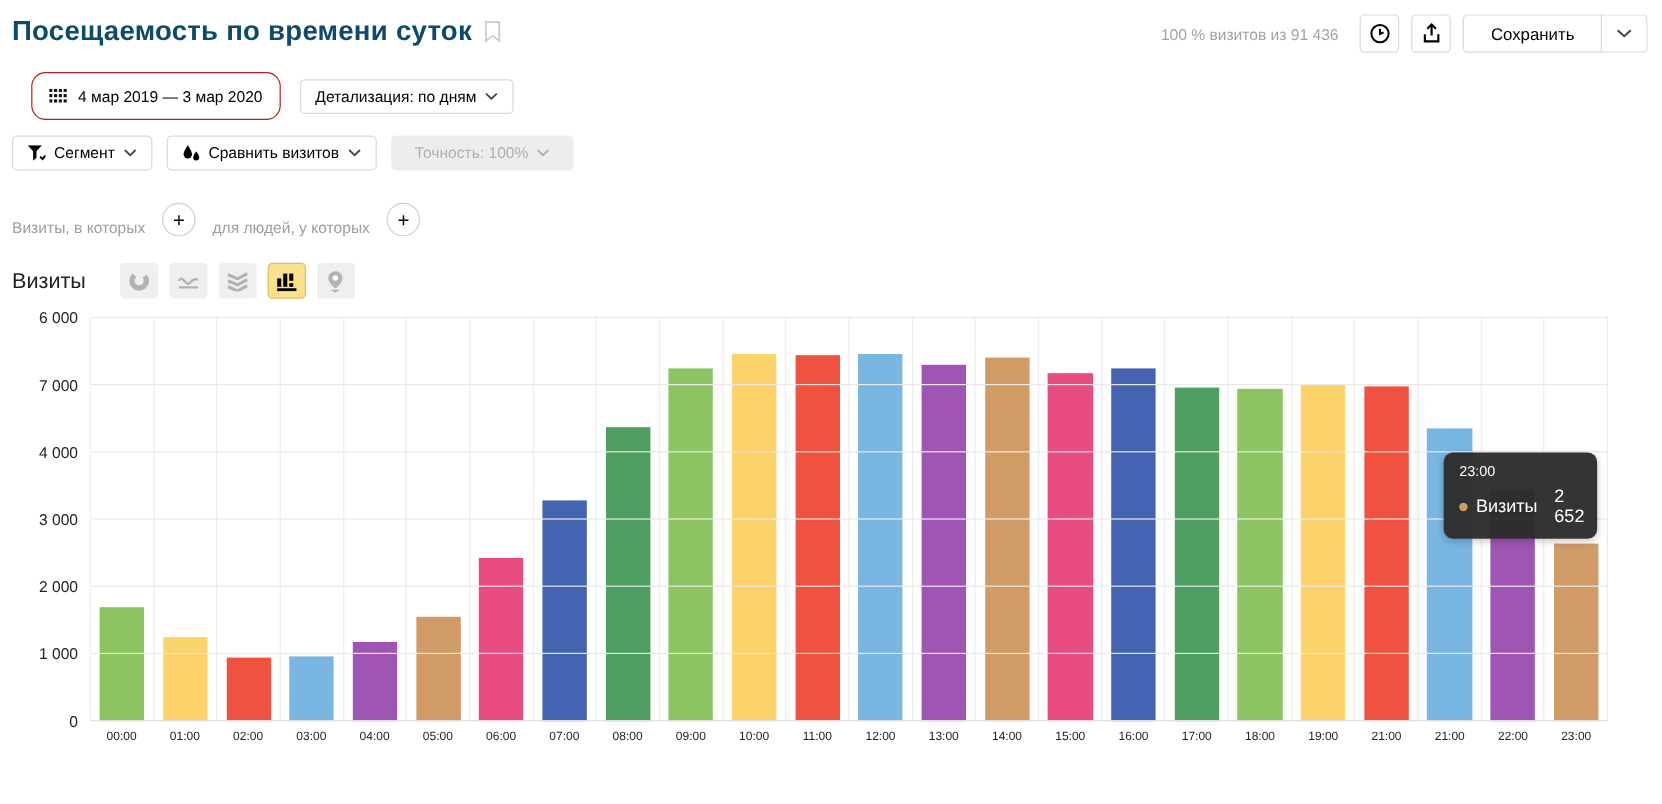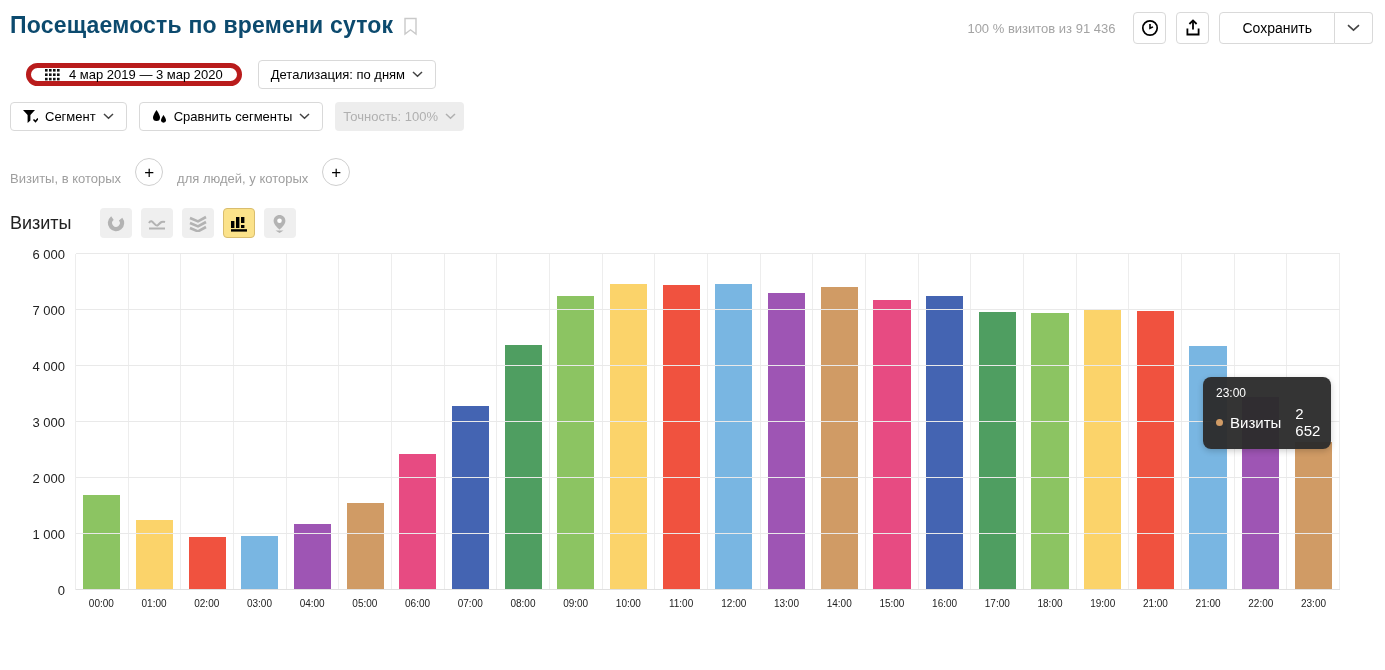--- a/index.html
+++ b/index.html
@@ -23,30 +23,30 @@
                 border-radius:0 4px 4px 0; display:flex; align-items:center; justify-content:center; cursor:pointer; }
 
   
   .row-periods { display:flex; align-items:center; margin:16px 0 0 10px; }
   .segmented { display:flex; }
   .seg-btn { height:29px; padding:0 14px; background:#fff; border:1px solid #d9d9d9; margin-left:-1px;
              font-size:13px; cursor:pointer; position:relative; }
   .seg-btn:first-child { border-radius:4px 0 0 4px; margin-left:0; }
   .seg-btn:last-child { border-radius:0 4px 4px 0; }
   .seg-btn.active { background:#fbe28a; border-color:#d9bd6e; z-index:1; }
-  .date-btn { margin-left:16px; height:23px; padding:0 14px; background:#fff; border:5px solid #b91c1c;
+  .date-btn { margin-left:16px; height:40px; padding:0 14px; background:#fff; border:1px solid #b91c1c;
               border-radius:12px; font-size:13px; display:flex; align-items:center; gap:9px; cursor:pointer; }
   .detail-btn { margin-left:16px; height:29px; padding:0 12px; background:#fff; border:1px solid #d9d9d9;
                 border-radius:4px; font-size:13px; display:flex; align-items:center; gap:7px; cursor:pointer; }
 
   .row-segments { display:flex; align-items:center; margin:13px 0 0 10px; }
   .pill-btn { height:29px; padding:0 12px; background:#fff; border:1px solid #d9d9d9; border-radius:4px;
               font-size:13px; display:flex; align-items:center; gap:7px; cursor:pointer; }
   .pill-btn + .pill-btn { margin-left:12px; }
-  .precision-btn { margin-left:12px; height:29px; padding:0 8px; background:#ededed; border:none;
+  .precision-btn { margin-left:12px; height:29px; padding:0 20px; background:#ededed; border:none;
                    border-radius:4px; font-size:13px; color:#b0b0b0; display:flex; align-items:center; gap:7px; cursor:pointer; }
 
   
   .row-filters { display:flex; align-items:flex-end; margin:27px 0 0 10px; gap:14px; }
   .filter-label { color:#9e9e9e; font-size:13px; }
   .plus-btn { width:28px; height:28px; border:1px solid #cfcfcf; border-radius:50%; background:#fff;
               font-size:17px; line-height:1; color:#000; display:flex; align-items:center; justify-content:center; cursor:pointer; }
 
   
   .row-metric { display:flex; align-items:center; margin:22px 0 0 10px; }
@@ -173,21 +173,21 @@
           </svg>
       </span>
     </button>
     <button class="pill-btn">
       <span>
         <svg width="15" height="15" viewBox="0 0 15 15">
           <path d="M4.5 1C4.5 1 1 6 1 8.5a3.5 3.5 0 0 0 7 0C8 6 4.5 1 4.5 1z" fill="#000"></path>
           <path d="M11.5 6c0 0-2.5 3.4-2.5 5.2a2.5 2.5 0 0 0 5 0C14 9.4 11.5 6 11.5 6z" fill="#000"></path>
         </svg>
       </span>
-      <span>Сравнить сегменты</span>
+      <span>Сравнить визитов</span>
       <span>
         <svg width="11" height="7" viewBox="0 0 11 7">
             <path d="M1 1l4.5 4.3L10 1" fill="none" stroke="#444" stroke-width="1.5"></path>
           </svg>
       </span>
     </button>
     <button class="precision-btn">
       <span>Точность: 100%</span>
       <span>
         <svg width="11" height="7" viewBox="0 0 11 7">

